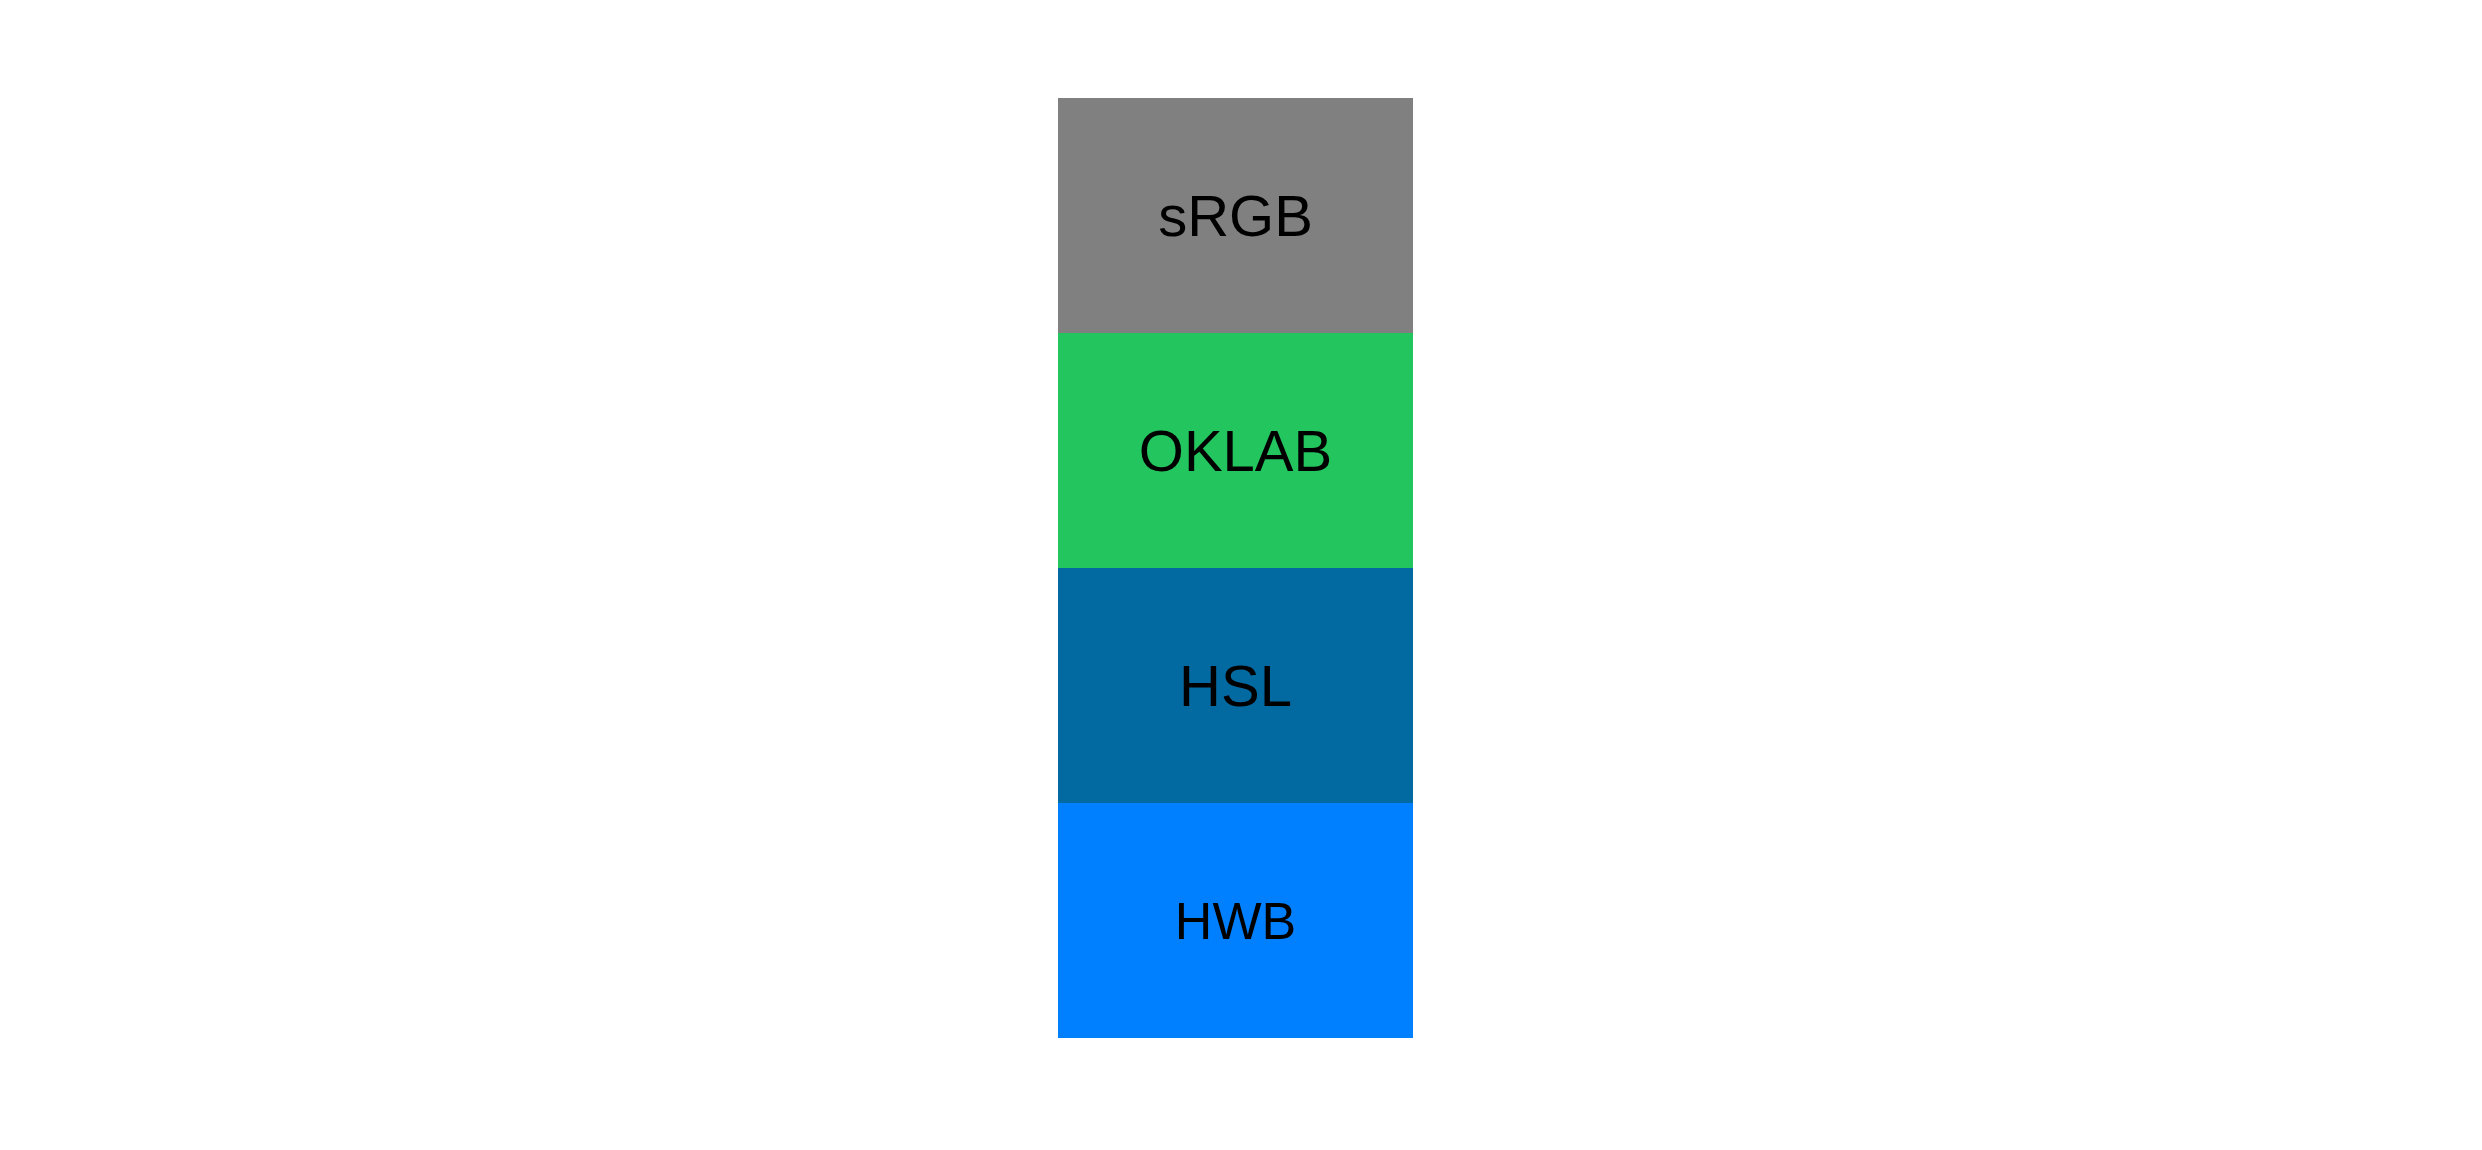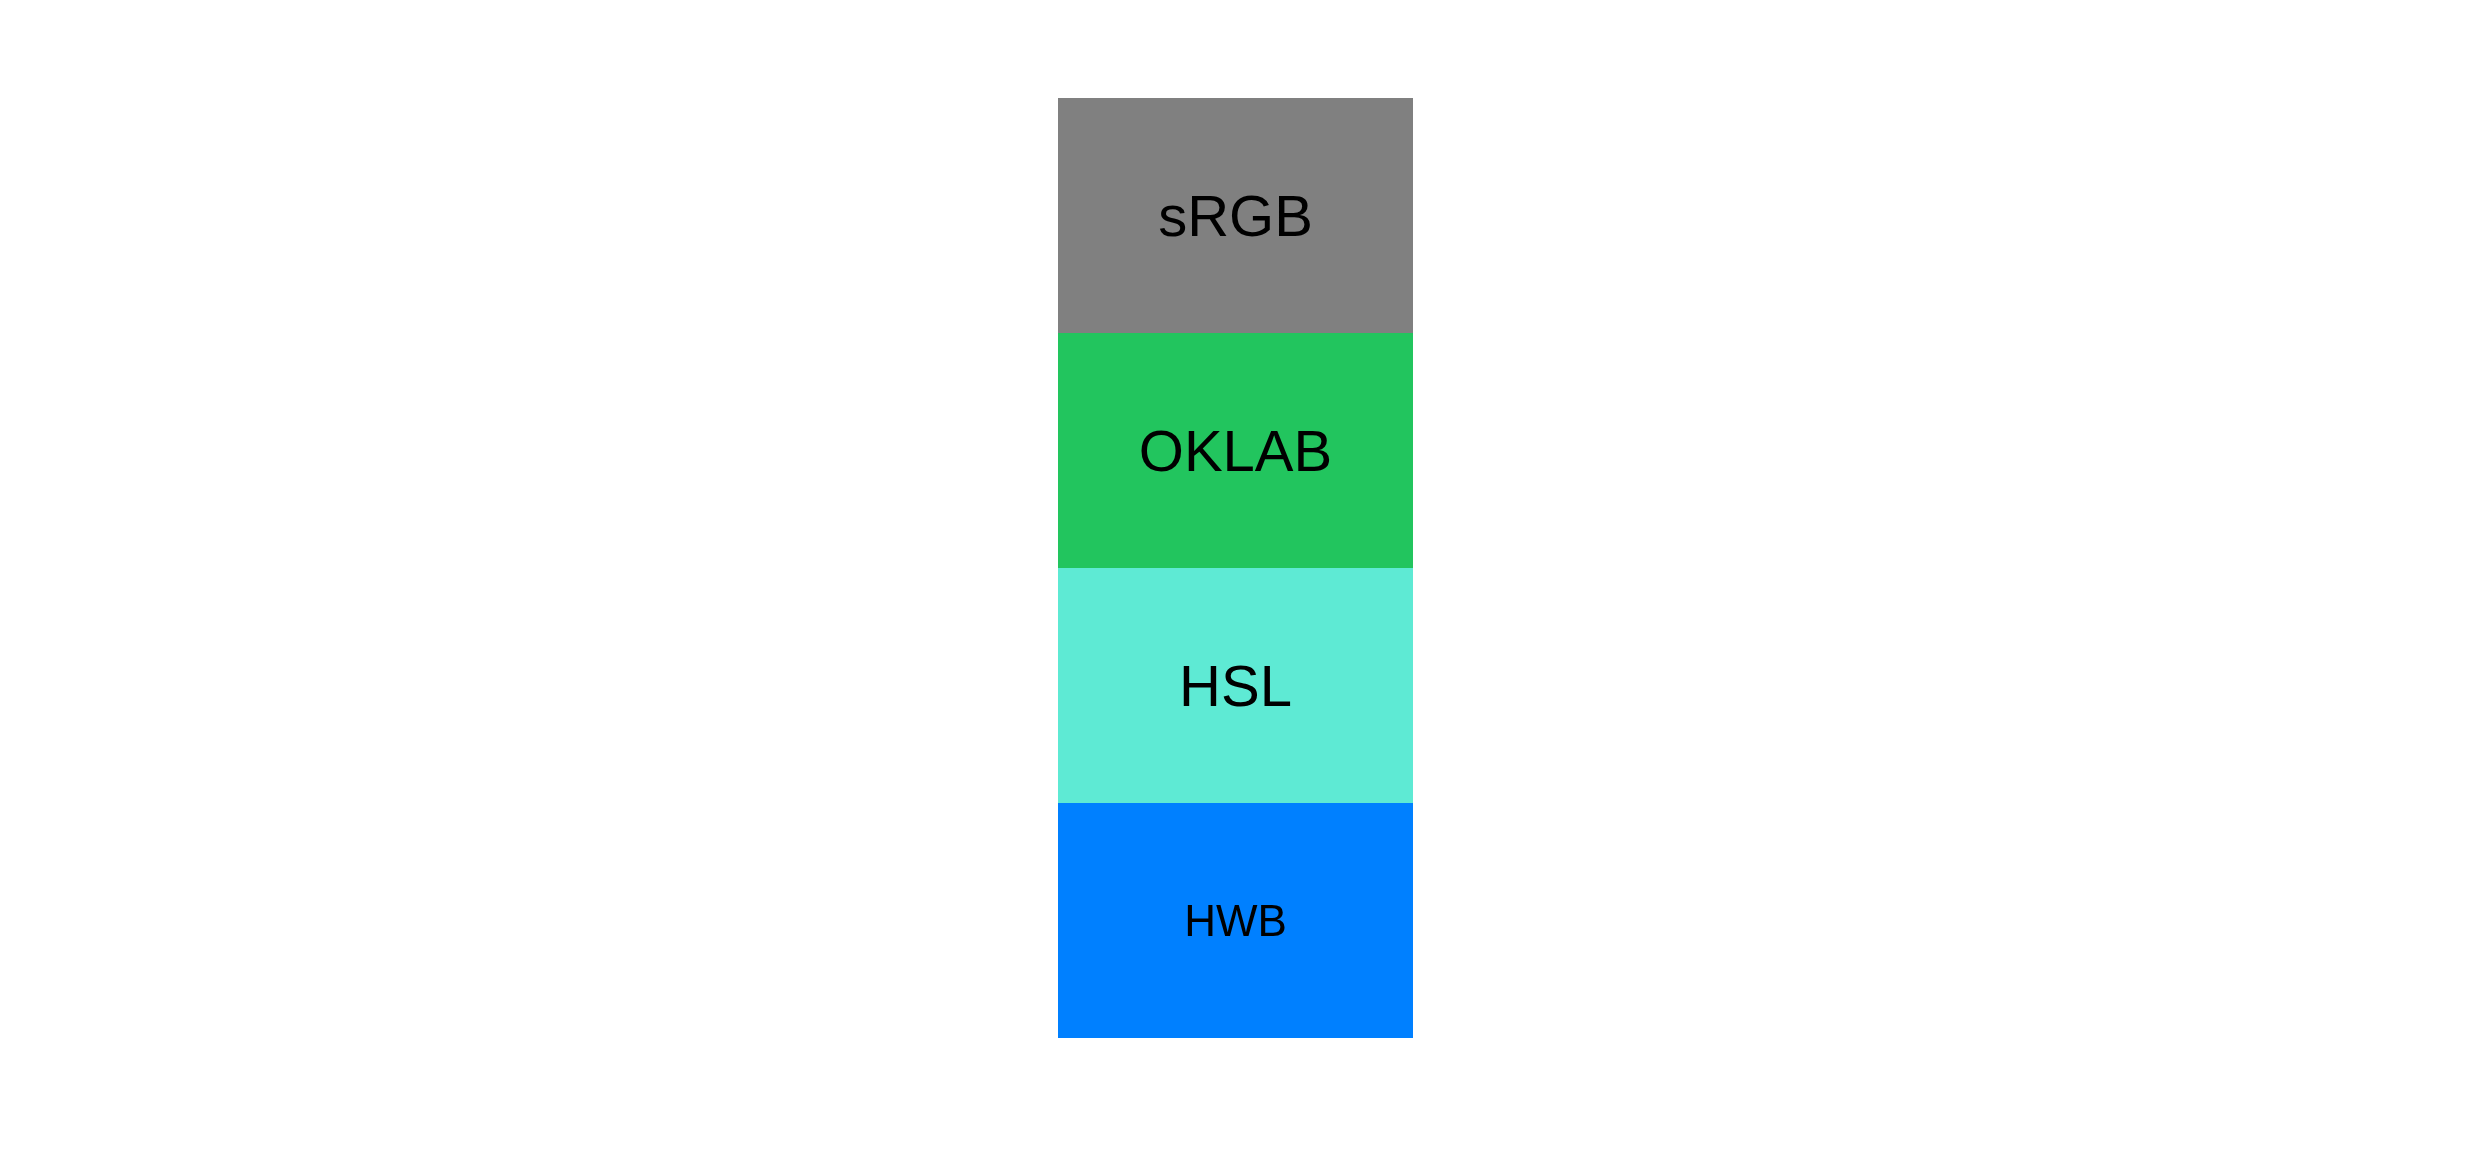--- a/index.html
+++ b/index.html
@@ -60,23 +60,23 @@
   <div id="swatch-stack" style="left: 1058px; top: 98px; width: 355px; height: 940px;">
 
     <div class="swatch" style="background-color: rgb(128, 128, 128); height: 235px;">
       <span class="swatch-label" style="color: rgb(0, 0, 0); font-size: 58px;">sRGB</span>
     </div>
 
     <div class="swatch" style="background-color: #22c55e; height: 235px;">
       <span class="swatch-label" style="color: rgb(0, 0, 0); font-size: 58px;">OKLAB</span>
     </div>
 
-    <div class="swatch" style="background-color: #5eead4; height: 235px;">
+    <div class="swatch" style="background-color: #0369a1; height: 235px;">
       <span class="swatch-label" style="color: rgb(0, 0, 0); font-size: 58px;">HSL</span>
     </div>
 
     <div class="swatch" style="background-color: rgb(0, 128, 255); height: 235px;">
-      <span class="swatch-label" style="color: rgb(0, 0, 0); font-size: 44px;">HWB</span>
+      <span class="swatch-label" style="color: rgb(0, 0, 0); font-size: 52px;">HWB</span>
     </div>
 
   </div>
 
 </div>
 
 </body></html>

